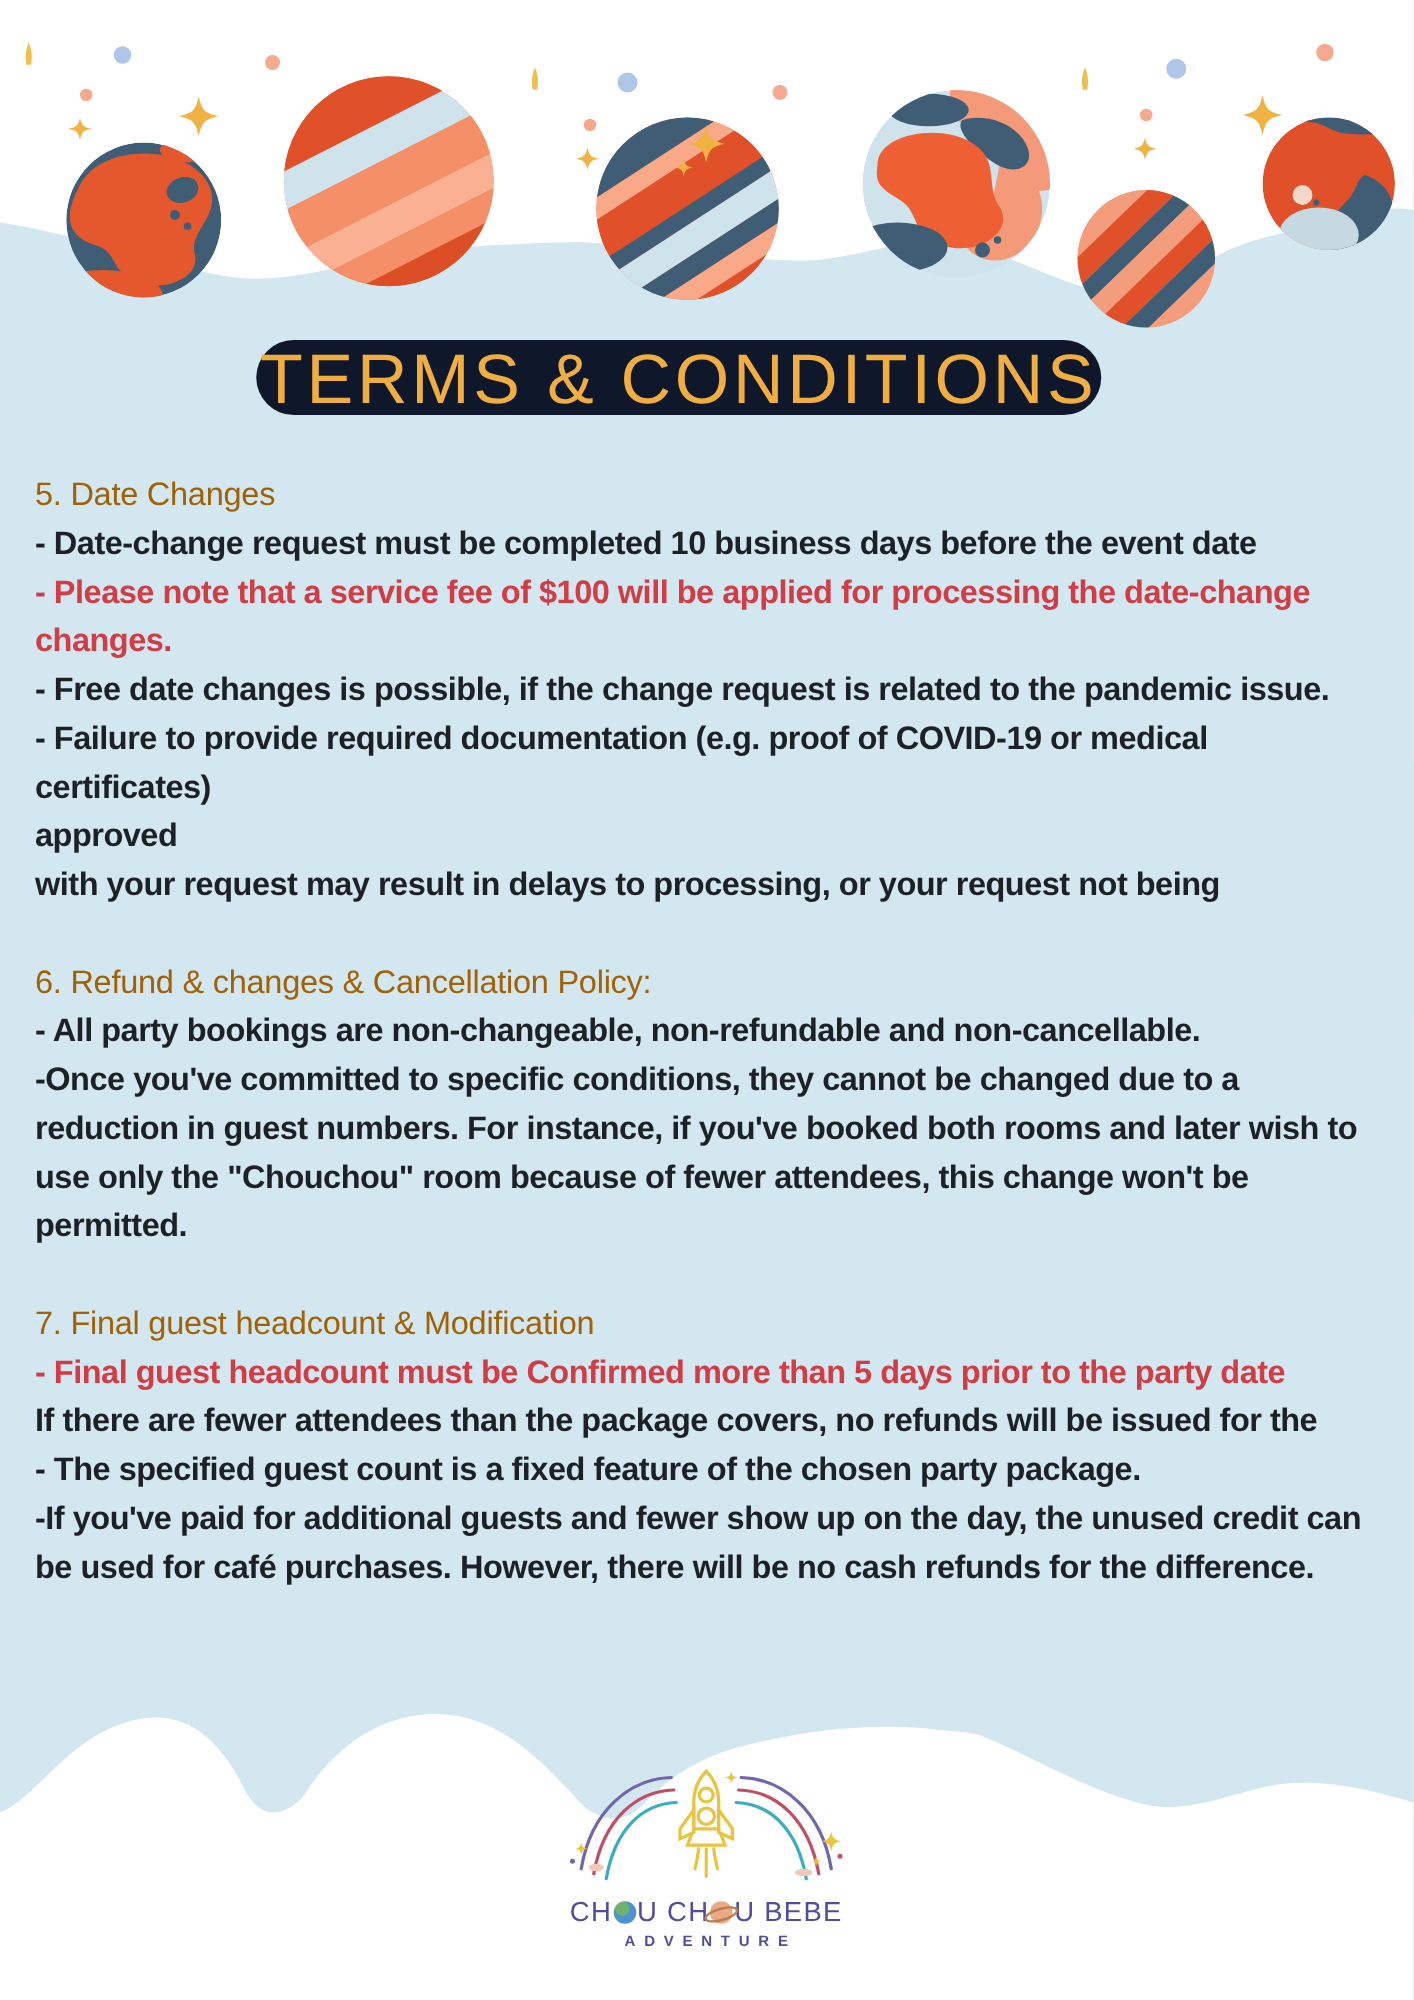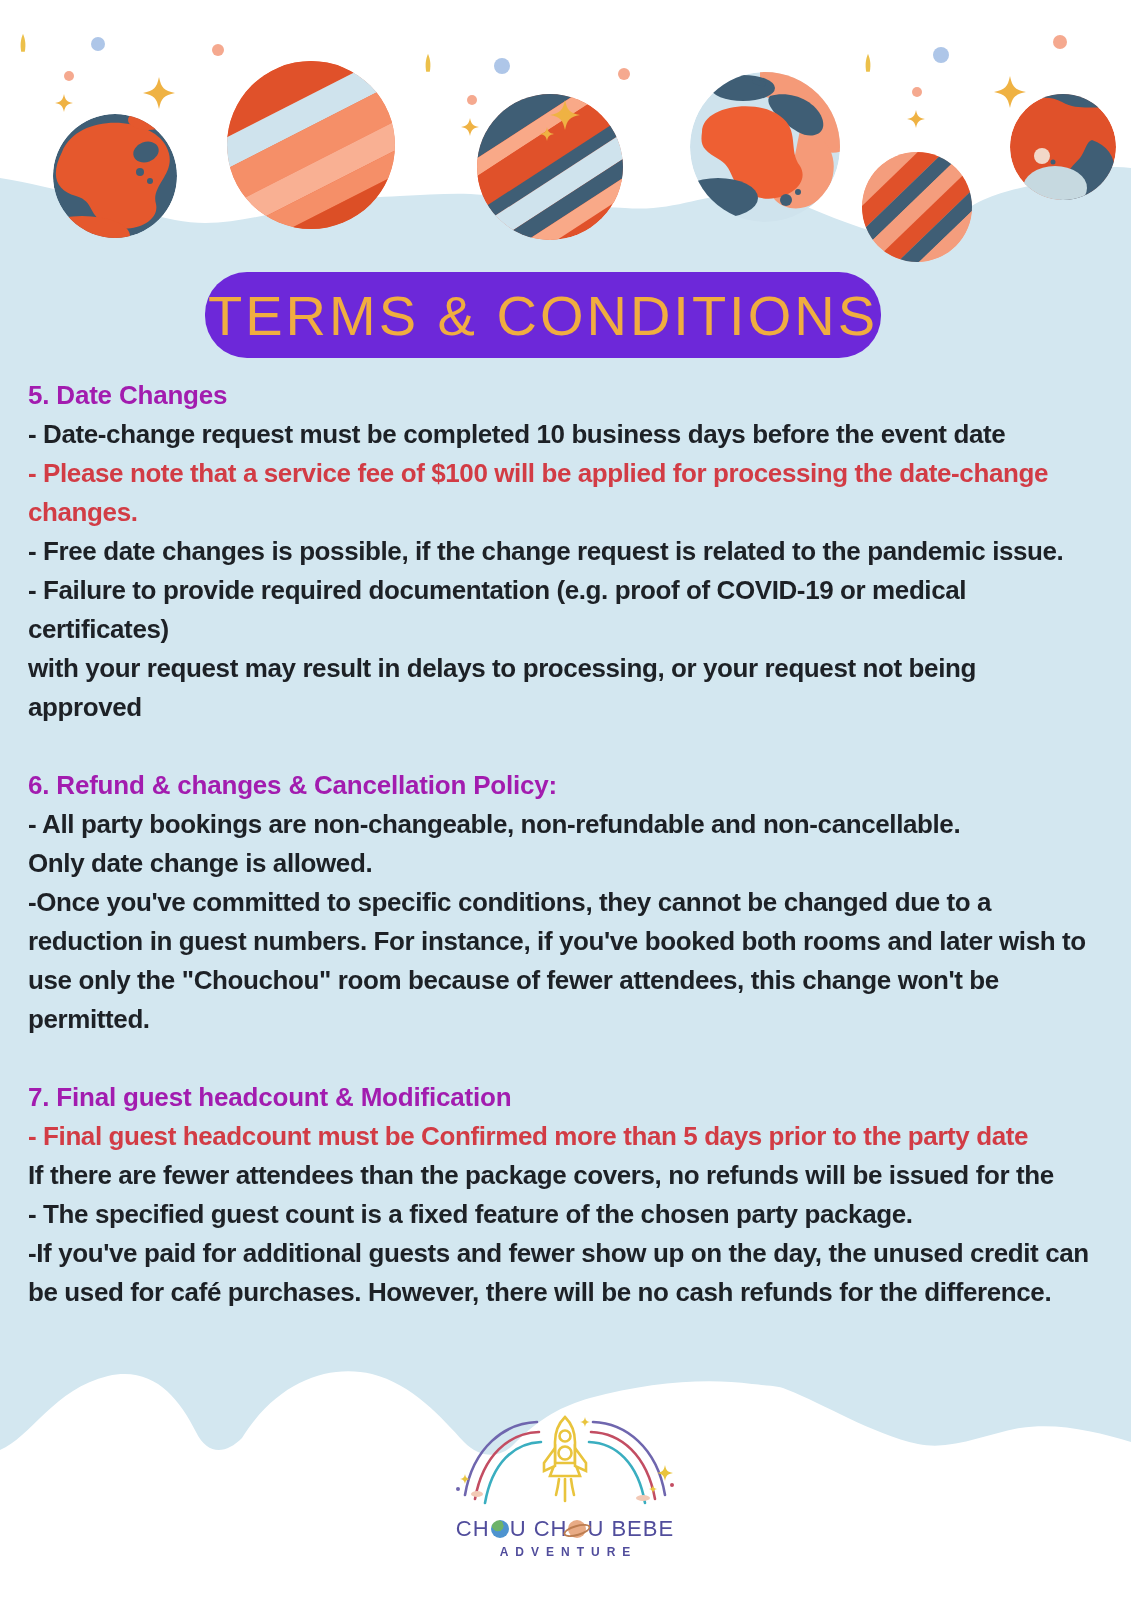--- a/index.html
+++ b/index.html
@@ -6,36 +6,36 @@
   .page{
     position:relative;width:1131px;height:1600px;margin:0 auto;
     background:#d3e7f0;overflow:hidden;
     font-family:"Liberation Sans","DejaVu Sans",sans-serif;
   }
   .header-svg,.footer-svg{position:absolute;left:0;display:block;}
   .header-svg{top:0;}
   .footer-svg{top:1340px;}
 
   .title-banner{
-    position:absolute;left:205px;top:272px;width:676px;height:86px;
-    background:#6d28d9;border-radius:42px;
+    position:absolute;left:205px;top:272px;width:676px;height:60px;
+    background:#0f172a;border-radius:42px;
     display:flex;align-items:center;justify-content:center;
   }
   .title-banner h1{
     margin:0;font-size:56px;font-weight:400;letter-spacing:3px;
     color:#f0ad40;white-space:nowrap;
   }
 
   .terms{
     position:absolute;left:28px;top:376px;width:1100px;
     color:#1d2126;font-size:26px;line-height:39px;letter-spacing:-0.4px;
   }
   .terms .section + .section{margin-top:39px;}
   .terms .line{white-space:nowrap;font-weight:bold;}
-  .terms .line.heading{font-weight:bold;color:#a21caf;letter-spacing:-0.2px;}
+  .terms .line.heading{font-weight:normal;color:#a16207;letter-spacing:-0.2px;}
   .terms .line.alert{font-weight:bold;color:#d23c45;}
 
   .logo{
     position:absolute;left:405px;top:1410px;width:320px;text-align:center;
   }
   .logo-name{
     margin-top:2px;display:flex;align-items:center;justify-content:center;
     font-weight:normal;font-size:22px;letter-spacing:1px;color:#514d9c;white-space:pre;
   }
   .planet-o{
@@ -205,27 +205,26 @@
 
   <div class="terms" id="terms-sections">
       <div class="section">
         <div class="line heading">5. Date Changes</div>
         <div class="line">- Date-change request must be completed 10 business days before the event date</div>
         <div class="line alert">- Please note that a service fee of $100 will be applied for processing the date-change</div>
         <div class="line alert">changes.</div>
         <div class="line">- Free date changes is possible, if the change request is related to the pandemic issue.</div>
         <div class="line">- Failure to provide required documentation (e.g. proof of COVID-19 or medical</div>
         <div class="line">certificates)</div>
+        <div class="line">approved</div>
         <div class="line"> with your request may result in delays to processing, or your request not being</div>
-        <div class="line">approved</div>
       </div>
       <div class="section">
         <div class="line heading">6. Refund &amp; changes &amp; Cancellation Policy:</div>
         <div class="line">- All party bookings are non-changeable, non-refundable and non-cancellable.</div>
-        <div class="line"> Only date change is allowed.</div>
         <div class="line">-Once you've committed to specific conditions, they cannot be changed due to a</div>
         <div class="line">reduction in guest numbers. For instance, if you've booked both rooms and later wish to</div>
         <div class="line">use only the "Chouchou" room because of fewer attendees, this change won't be</div>
         <div class="line">permitted.</div>
       </div>
       <div class="section">
         <div class="line heading">7. Final guest headcount &amp; Modification</div>
         <div class="line alert">- Final guest headcount must be Confirmed more than 5 days prior to the party date</div>
         <div class="line">If there are fewer attendees than the package covers, no refunds will be issued for the</div>
         <div class="line">- The specified guest count is a fixed feature of the chosen party package.</div>

